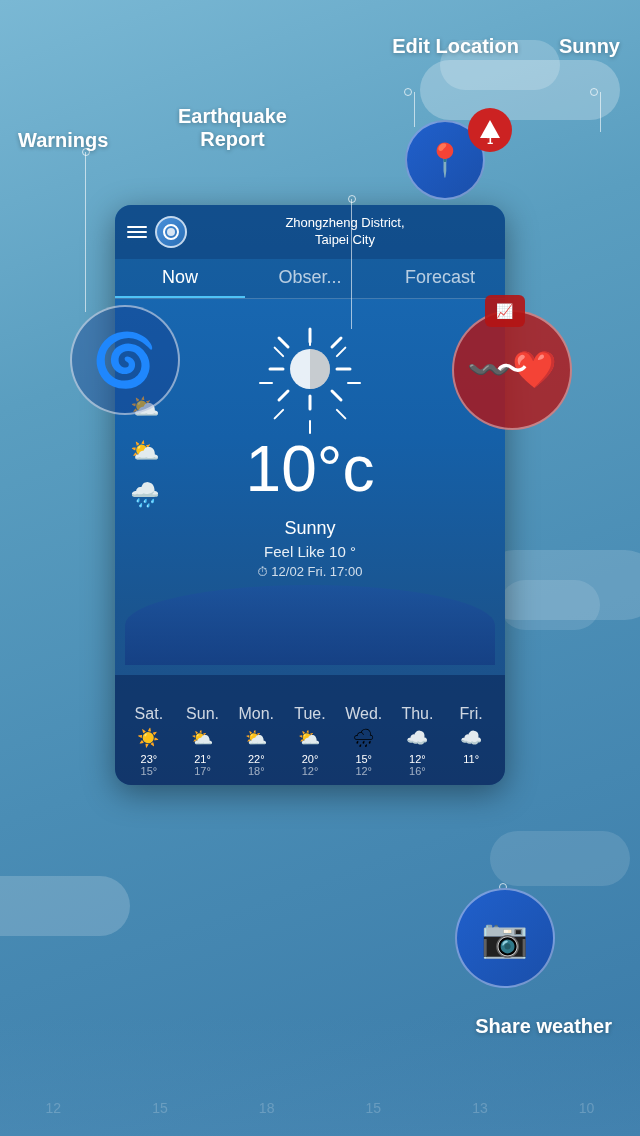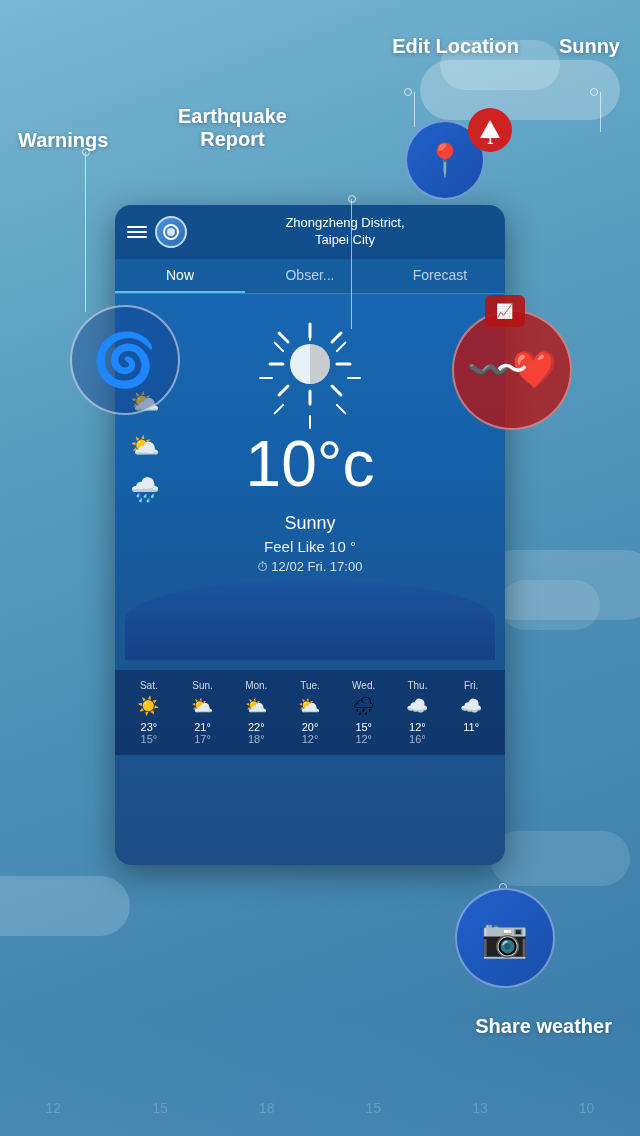--- a/index.html
+++ b/index.html
@@ -36,21 +36,21 @@
       background: rgba(255,255,255,0.15);
       z-index: 8;
     }
 
     
     .app-card {
       position: absolute;
       top: 205px;
       left: 115px;
       width: 390px;
-      height: 660px;
+      height: 580px;
       background: linear-gradient(180deg, #1a6bb5 0%, #1560a8 40%, #1a5590 70%, #1e4d85 100%);
       border-radius: 16px;
       overflow: hidden;
       z-index: 5;
       box-shadow: 0 8px 32px rgba(0,0,0,0.4);
     }
 
     
     .app-header {
       display: flex;
@@ -111,21 +111,21 @@
     .app-tabs {
       display: flex;
       border-bottom: 1px solid rgba(255,255,255,0.2);
       background: rgba(0,0,0,0.1);
     }
     .app-tab {
       flex: 1;
       text-align: center;
       padding: 8px 4px;
       color: rgba(255,255,255,0.7);
-      font-size: 14px;
+      font-size: 18px;
       cursor: pointer;
     }
     .app-tab.active {
       color: white;
       border-bottom: 2px solid #4fc3f7;
     }
 
     
     .weather-main {
       display: flex;
@@ -212,22 +212,23 @@
       margin-top: 0;
     }
     .forecast-grid {
       display: grid;
       grid-template-columns: repeat(7, 1fr);
       gap: 2px;
       text-align: center;
     }
     .forecast-day-label {
       color: rgba(255,255,255,0.8);
-      font-size: 10px;
+      font-size: 16px;
       margin-bottom: 4px;
+      margin-top: 20px;
     }
     .forecast-icon {
       font-size: 18px;
       margin: 4px 0;
     }
     .forecast-high {
       color: white;
       font-size: 11px;
     }
     .forecast-low {

